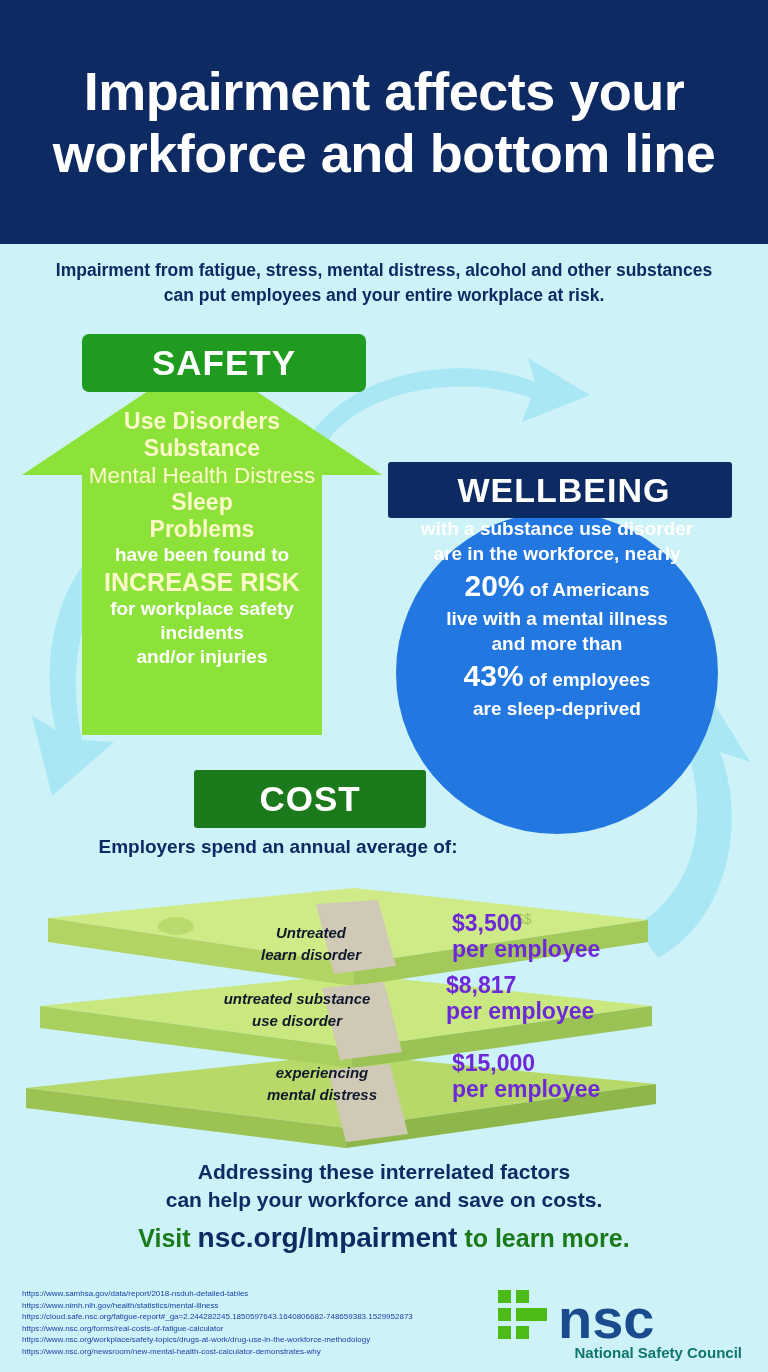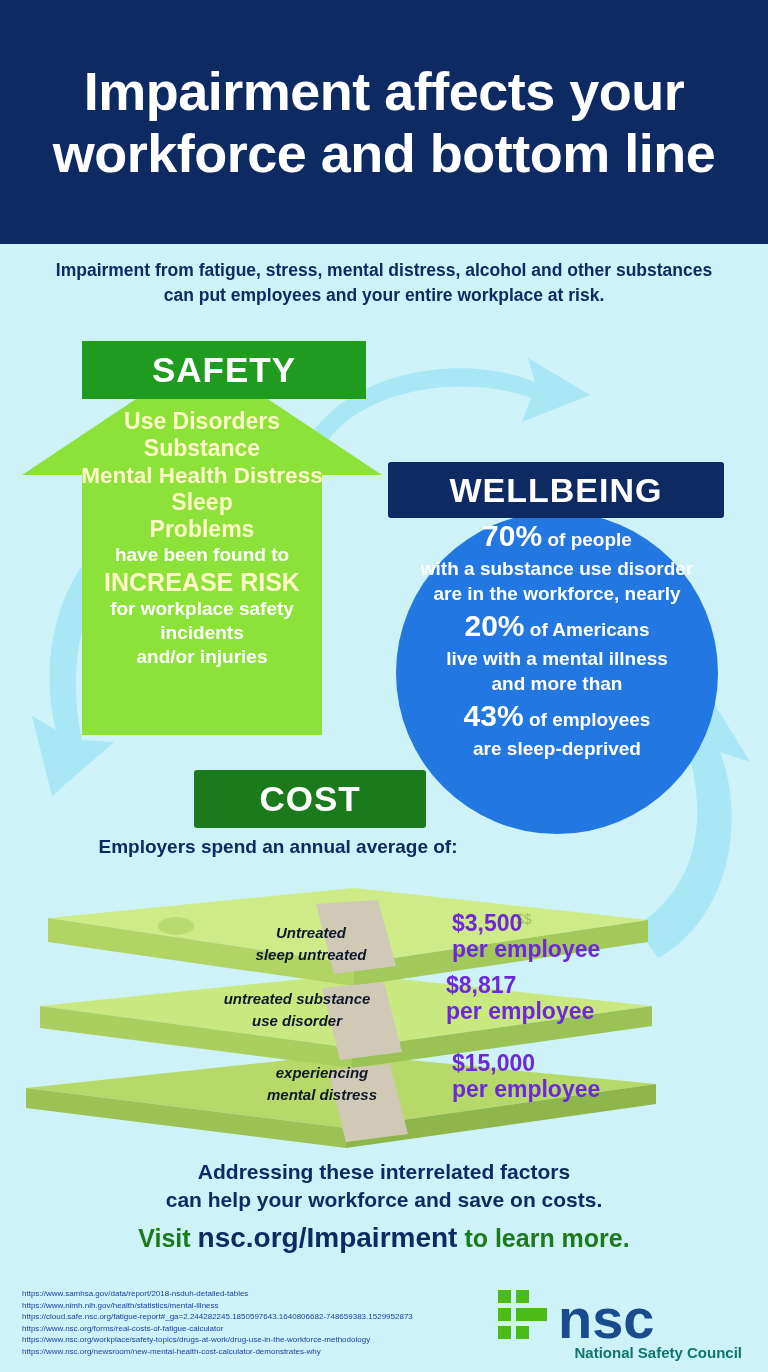--- a/index.html
+++ b/index.html
@@ -26,40 +26,40 @@
     font-size:17.5px;line-height:25px;
   }
   
   .cyan-arrow{position:absolute;}
   
   .badge{
     position:absolute;color:#ffffff;font-weight:bold;text-align:center;
     letter-spacing:1px;display:flex;align-items:center;justify-content:center;
   }
   .badge-safety{
-    left:82px;top:341px;width:284px;height:58px;background:#1f9b1f;
-    font-size:35px;border-radius:0;z-index:5;
+    left:82px;top:334px;width:284px;height:58px;background:#1f9b1f;
+    font-size:35px;border-radius:7px;z-index:5;
   }
   .badge-cost{
     left:182px;top:770px;width:232px;height:58px;background:#1b7a1b;
     font-size:35px;border-radius:3px;z-index:5;margin-left:12px;
   }
   .badge-wellbeing{
     left:388px;top:462px;width:336px;height:56px;background:#0e2a63;
-    font-size:34px;border-radius:3px;z-index:5;
+    font-size:34px;border-radius:3px;z-index:5;padding-left:8px;
   }
   .arrow-up{
     position:absolute;left:22px;top:355px;width:360px;height:380px;z-index:3;
   }
   .safety-text{
     position:absolute;left:46px;top:408px;width:312px;text-align:center;z-index:4;
     color:#ffffff;
   }
   .safety-text .l1{font-size:23px;font-weight:bold;line-height:27px;color:#fdf8c8;}
-  .safety-text .l2{font-size:22.5px;font-weight:bold;line-height:27px;color:#fdf8c8;}
+  .safety-text .l2{font-size:22.5px;font-weight:normal;line-height:27px;color:#fdf8c8;}
   .safety-text .l3{font-size:23px;font-weight:bold;line-height:27px;color:#fdf8c8;}
   .safety-text .small{font-size:19px;font-weight:bold;line-height:24px;color:#ffffff;}
   .safety-text .hl{font-size:25px;font-weight:bold;line-height:30px;color:#fdf8c8;}
   
   .circle{
     position:absolute;left:396px;top:512px;width:322px;height:322px;
     border-radius:50%;background:#2277e0;z-index:4;
   }
   .circle-text{
     position:absolute;left:396px;top:516px;width:322px;text-align:center;z-index:5;
@@ -136,23 +136,20 @@
   <div class="small">have been found to</div>
   <div class="hl">INCREASE RISK</div>
   <div class="small">for workplace safety</div>
   <div class="small">incidents</div>
   <div class="small">and/or injuries</div>
 </div>
 
 <div class="badge badge-wellbeing">WELLBEING</div>
 <div class="circle"></div>
 <div class="circle-text">
-  <div class="big">
-    <span>70%</span><span class="sm"> of people</span>
-  </div>
   <div class="sm">with a substance use disorder</div>
   <div class="sm">are in the workforce, nearly</div>
   <div class="big">
     <span>20%</span><span class="sm"> of Americans</span>
   </div>
   <div class="sm">live with a mental illness</div>
   <div class="sm">and more than</div>
   <div class="big">
     <span>43%</span><span class="sm"> of employees</span>
   </div>
@@ -184,21 +181,21 @@
     <text x="500" y="68" font-size="14" fill="#9fc456" font-family="Liberation Sans, sans-serif">$$</text>
   </g>
 
   <polygon points="300,48 362,44 380,110 318,118" fill="#cfc9b6"></polygon>
   <polygon points="306,132 368,126 386,196 324,204" fill="#cfc9b6"></polygon>
   <polygon points="312,214 374,208 392,278 330,286" fill="#cfc9b6"></polygon>
 </svg>
 
 <div class="cost-label" style="left:216px;top:922px;width:190px;">
   <span>Untreated</span><br>
-  <span>sleep untreated</span>
+  <span>learn disorder</span>
 </div>
 <div class="cost-amount" style="left:452px;top:910px;width:200px;">
   <span>$3,500</span><br>
   <span>per employee</span>
 </div>
 
 <div class="cost-label" style="left:182px;top:988px;width:230px;">
   <span>untreated substance</span><br>
   <span>use disorder</span>
 </div>

